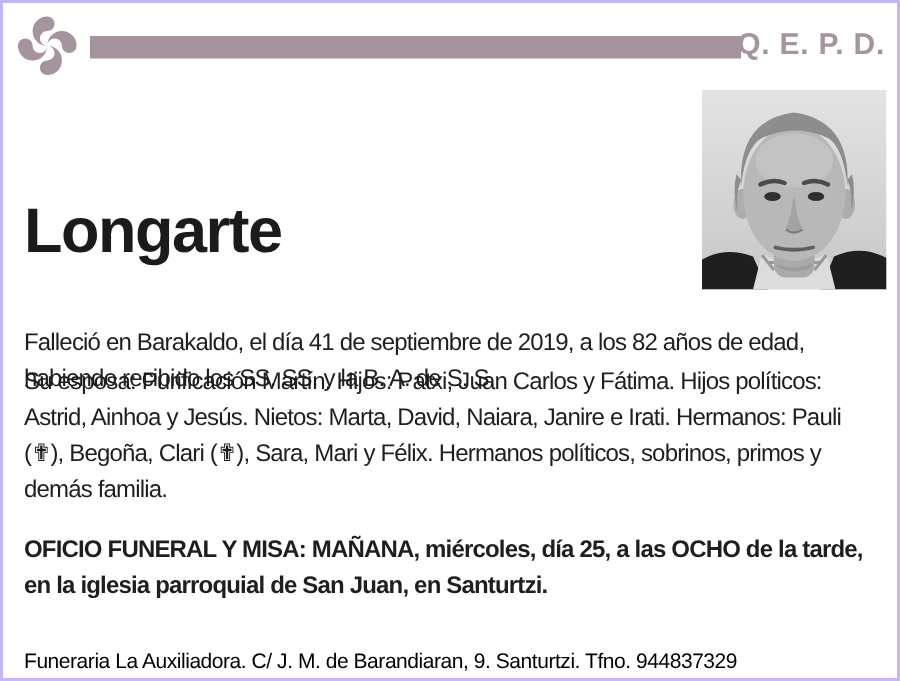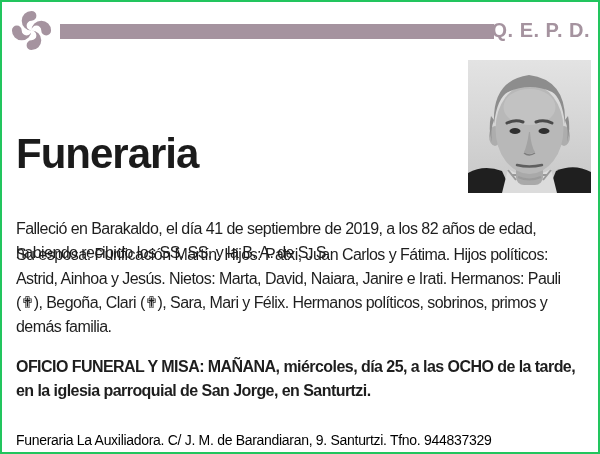--- a/index.html
+++ b/index.html
@@ -1,20 +1,20 @@
 <!DOCTYPE html>
 <html><head>
 <meta charset="utf-8">
 <style>
   html,body{margin:0;padding:0;background:#ffffff;}
   .card{
     position:relative;
     width:600px;height:454px;
     box-sizing:border-box;
-    border:2px solid #22c55e;
+    border:2px solid #c4b5fd;
     background:#ffffff;
     font-family:"Liberation Sans", sans-serif;
     color:#1e1e1e;
     overflow:hidden;
   }
   .lauburu{position:absolute;left:7px;top:5px;width:45px;height:47px;}
   .accent-bar{position:absolute;left:58px;top:22px;width:434px;height:15px;background:#a5939f;}
   .qepd{
     position:absolute;right:8px;top:17px;
     font-size:20px;font-weight:bold;color:#a5939f;
@@ -51,21 +51,21 @@
       <path d="M0,0 A20,20 0 0 1 40,0 A10,10 0 0 1 20,0 A10,10 0 0 0 0,0 Z" transform="rotate(90)"></path>
       <path d="M0,0 A20,20 0 0 1 40,0 A10,10 0 0 1 20,0 A10,10 0 0 0 0,0 Z" transform="rotate(180)"></path>
       <path d="M0,0 A20,20 0 0 1 40,0 A10,10 0 0 1 20,0 A10,10 0 0 0 0,0 Z" transform="rotate(270)"></path>
     </g>
   </svg>
   <div class="accent-bar"></div>
   <div class="qepd">Q. E. P. D.</div>
 
   <div class="title">
     <br>
-    <span>Funeraria</span>
+    <span>Longarte</span>
   </div>
 
   <svg class="photo" viewBox="0 0 123 133" xmlns="http://www.w3.org/2000/svg" aria-hidden="true">
     <defs>
       <linearGradient id="bgg" x1="0" y1="0" x2="0" y2="1">
         <stop offset="0" stop-color="#e3e3e3"></stop>
         <stop offset="1" stop-color="#c7c7c7"></stop>
       </linearGradient>
     </defs>
     <rect x="0" y="0" width="123" height="133" fill="url(#bgg)"></rect>
@@ -97,17 +97,17 @@
     <path d="M61,72 Q59,86 56,92 Q61,96 67,92 Q63,86 62,72" fill="#a3a3a3"></path>
     <path d="M56,93 Q61,97 67,93" stroke="#7d7d7d" stroke-width="1.5" fill="none"></path>
 
     <path d="M49,105 Q61,108 74,105" stroke="#5f5f5f" stroke-width="2.5" fill="none" stroke-linecap="round"></path>
 
     <path d="M50,117 Q61,122 73,117" stroke="#9b9b9b" stroke-width="2" fill="none"></path>
   </svg>
 
   <p class="para p-death">Falleció en Barakaldo, el día 41 de septiembre de 2019, a los 82 años de edad, habiendo recibido los SS. SS. y la B. A. de S. S.</p>
   <p class="para p-family">Su esposa: Purificación Martín. Hijos: Patxi, Juan Carlos y Fátima. Hijos políticos: Astrid, Ainhoa y Jesús. Nietos: Marta, David, Naiara, Janire e Irati. Hermanos: Pauli (✟), Begoña, Clari (✟), Sara, Mari y Félix. Hermanos políticos, sobrinos, primos y demás familia.</p>
-  <p class="para p-funeral">OFICIO FUNERAL Y MISA: MAÑANA, miércoles, día 25, a las OCHO de la tarde, en la iglesia parroquial de San Jorge, en Santurtzi.</p>
+  <p class="para p-funeral">OFICIO FUNERAL Y MISA: MAÑANA, miércoles, día 25, a las OCHO de la tarde, en la iglesia parroquial de San Juan, en Santurtzi.</p>
 
   <div class="footer-line">Funeraria La Auxiliadora. C/ J. M. de Barandiaran, 9. Santurtzi. Tfno. 944837329</div>
 
 </div>
 
 </body></html>

